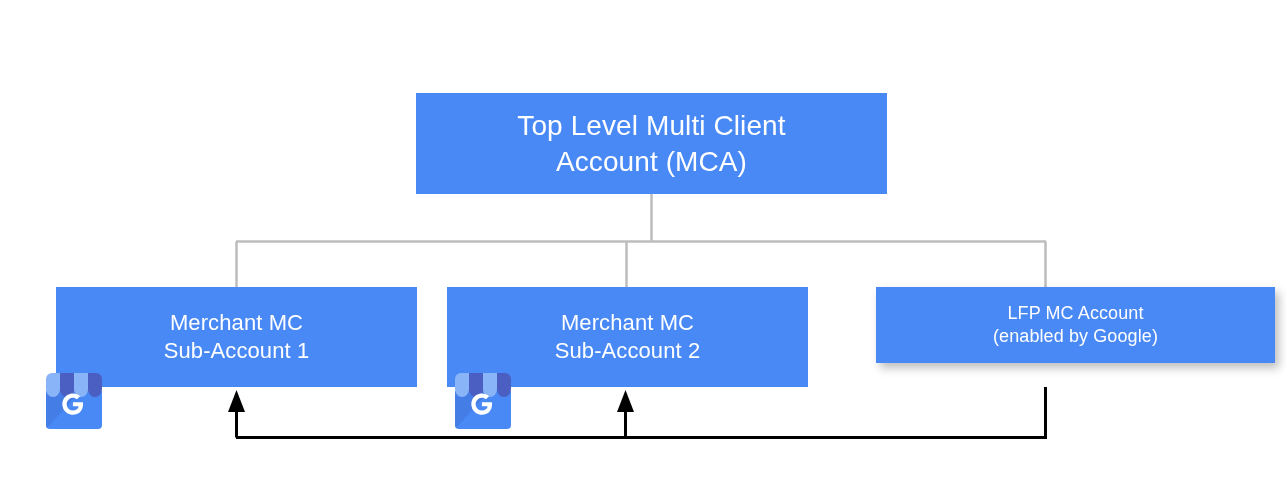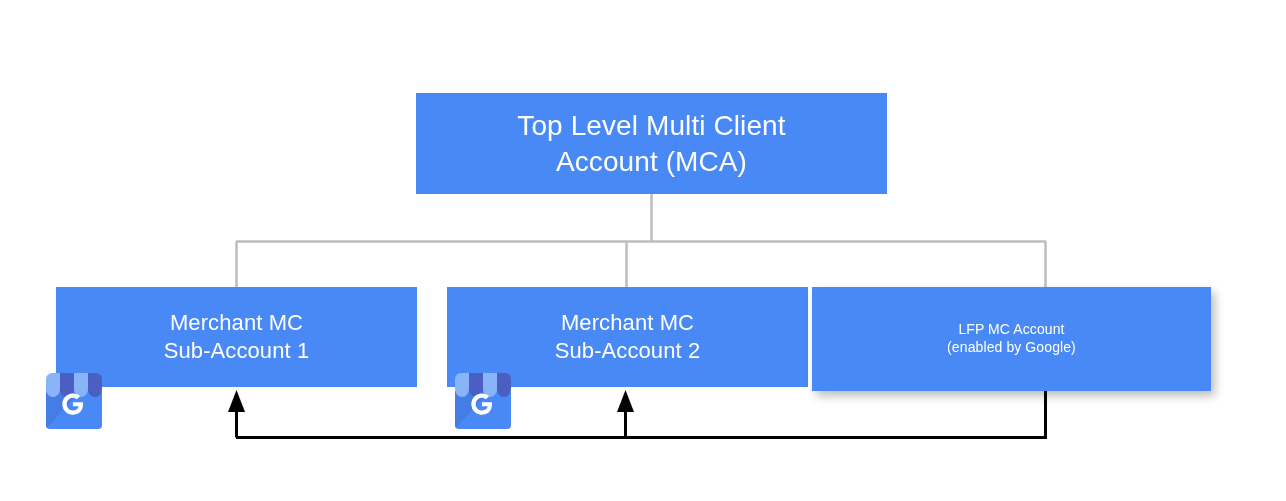--- a/index.html
+++ b/index.html
@@ -62,25 +62,25 @@
     font-size: 22px;
   }
   #node-sub2 {
     left: 447px;
     top: 287px;
     width: 361px;
     height: 100px;
     font-size: 22px;
   }
   #node-lfp {
-    left: 812px;
+    left: 876px;
     top: 287px;
     width: 399px;
-    height: 104px;
-    font-size: 14px;
+    height: 76px;
+    font-size: 18px;
     box-shadow: 4px 5px 9px rgba(0,0,0,0.26);
   }
   
   .gmb-icon {
     position: absolute;
     width: 72px;
     height: 72px;
     pointer-events: none;
   }
   #gmb-icon-sub1 { left: 38px; top: 365px; }

